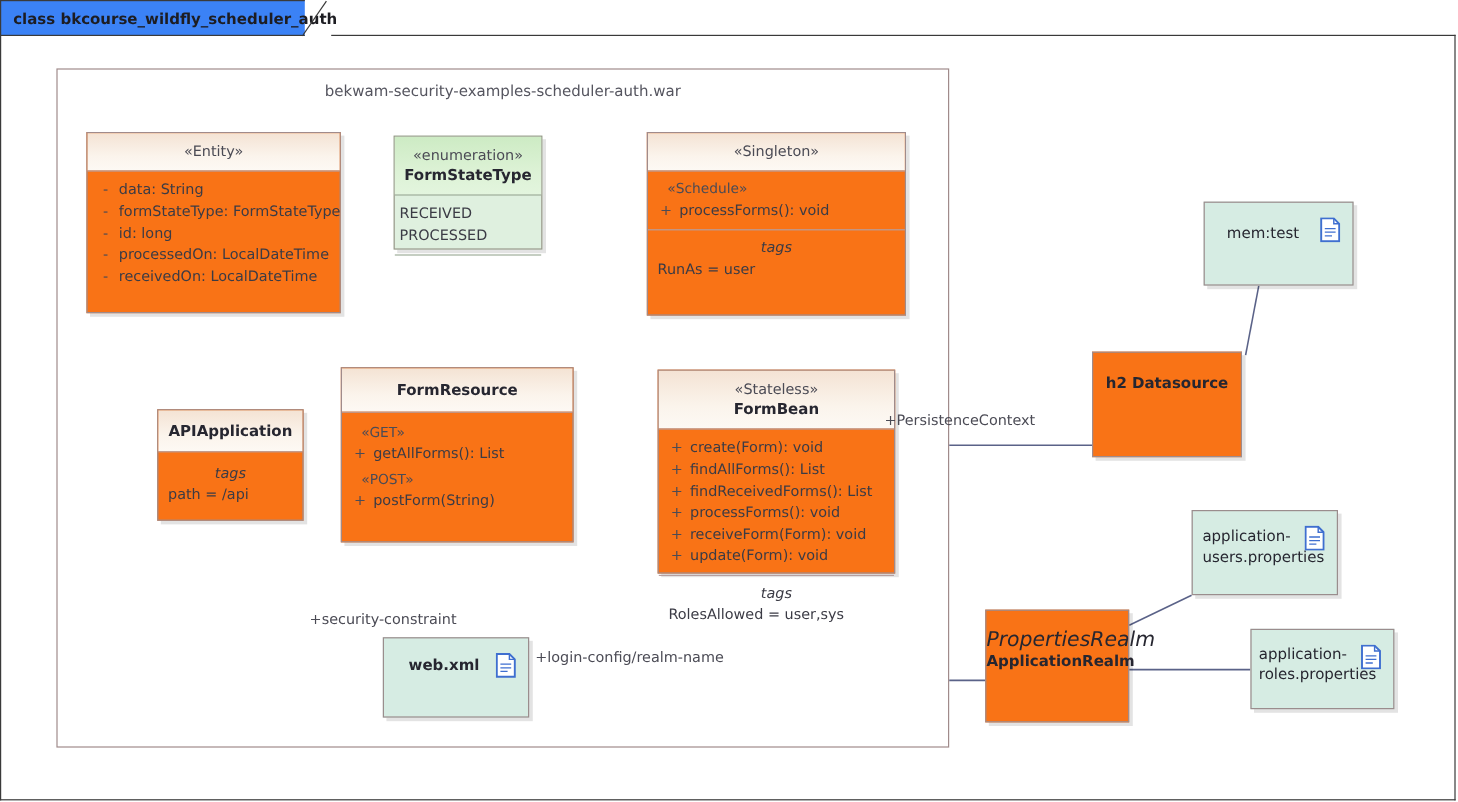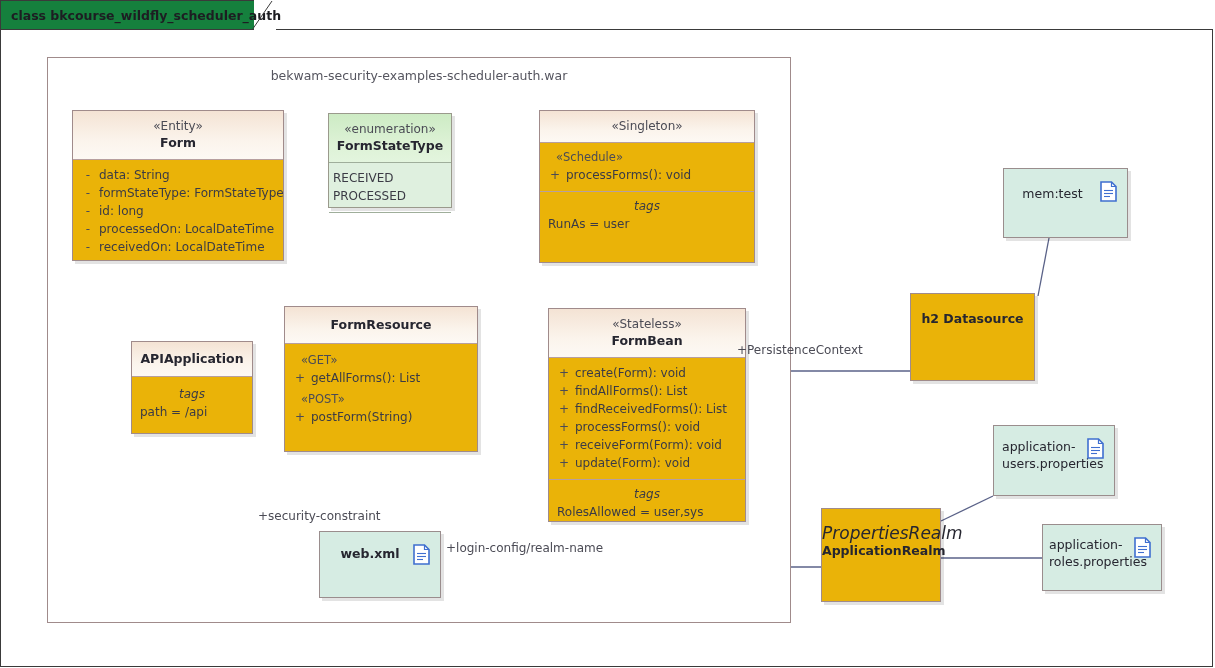--- a/index.html
+++ b/index.html
@@ -34,21 +34,21 @@
   }
   .frame-tab {
     position: absolute;
     left: 0;
     top: 0;
     height: 30px;
     box-sizing: border-box;
     border-top: 1px solid #3a3a3a;
     border-left: 1px solid #3a3a3a;
     border-bottom: 1px solid #3a3a3a;
-    background: #15803d;
+    background: #3b82f6;
     display: flex;
     align-items: center;
     padding: 0 6px 0 10px;
     font-size: 12.5px;
     font-weight: bold;
     color: #1d1d22;
     white-space: nowrap;
     z-index: 6;
   }
   .frame-tab-slant {
@@ -73,21 +73,21 @@
   }
 
   
   .node {
     position: absolute;
     box-sizing: border-box;
     border: 1px solid #a08b8b;
     box-shadow: 3px 3px 0 rgba(0,0,0,0.11);
     z-index: 3;
   }
-  .node.tan   { background: #eab308; }
+  .node.tan   { background: #f97316; }
   .node.green { background: #dff0df; border-color: #9a9a8c; }
   .node.mint  { background: #d6ece3; border-color: #9a8d8d; }
 
   
   .cls-head {
     box-sizing: border-box;
     text-align: center;
     padding: 7px 6px 8px 6px;
     background: linear-gradient(to bottom, #f4e3d4 0%, #fbf4ec 62%, #fdf9f4 100%);
     border-bottom: 1px solid #b79f9f;
@@ -247,21 +247,20 @@
   <div class="frame-border" style="left:0px; top:29px; width:1213px; height:638px; border-top:none;"></div>
   <div style="position:absolute; left:276px; top:29px; width:937px; height:1px; background:#3a3a3a;"></div>
 
   <div class="pkg" style="left:47px; top:57px; width:744px; height:566px;">
     <div class="pkg-title">bekwam-security-examples-scheduler-auth.war</div>
   </div>
 
   <div class="node tan" style="left:72px; top:110px; width:212px; height:151px;">
     <div class="cls-head">
       <div class="stereotype">«Entity»</div>
-      <div class="cls-name">Form</div>
     </div>
     <div class="compartment last">
       <div class="feat">
         <span class="vis">-</span>
         <span class="txt">data: String</span>
       </div>
       <div class="feat">
         <span class="vis">-</span>
         <span class="txt">formStateType: FormStateType</span>
       </div>
@@ -301,21 +300,21 @@
         <span class="vis">+</span>
         <span class="txt">processForms(): void</span>
       </div>
     </div>
     <div class="compartment last">
       <div class="tags-title">tags</div>
       <div class="tag-row">RunAs = user</div>
     </div>
   </div>
 
-  <div class="node tan" style="left:548px; top:308px; width:198px; height:214px;">
+  <div class="node tan" style="left:548px; top:308px; width:198px; height:170px;">
     <div class="cls-head">
       <div class="stereotype">«Stateless»</div>
       <div class="cls-name">FormBean</div>
     </div>
     <div class="compartment">
       <div class="feat">
         <span class="vis">+</span>
         <span class="txt">create(Form): void</span>
       </div>
       <div class="feat">

